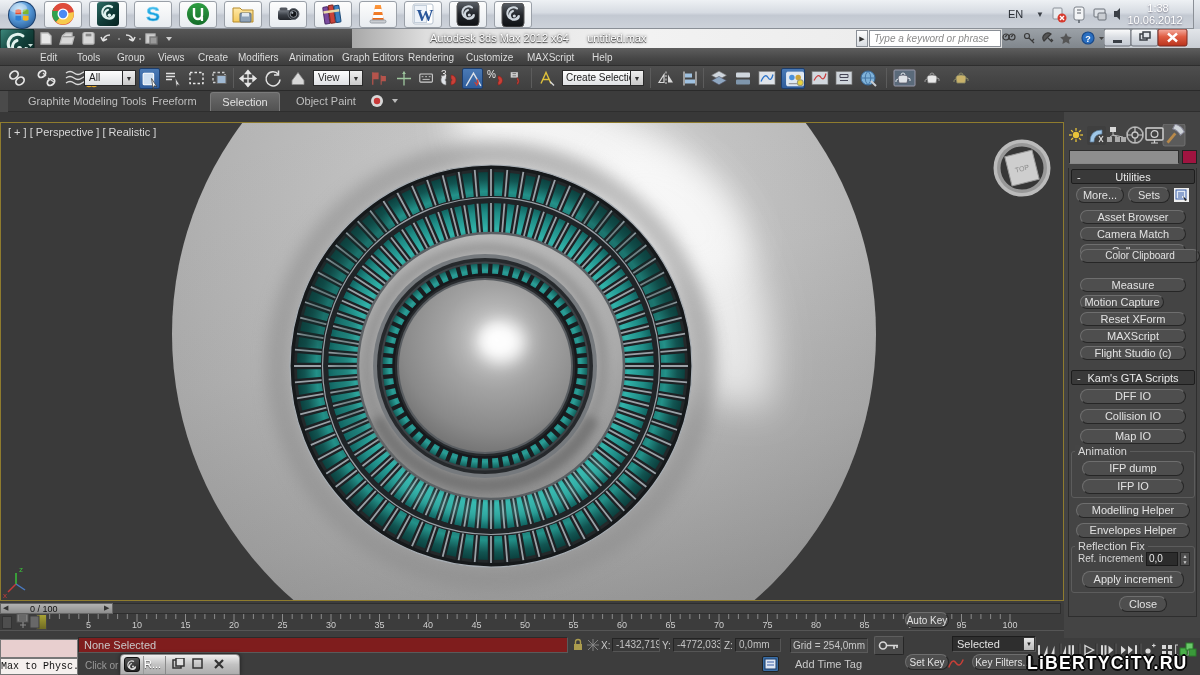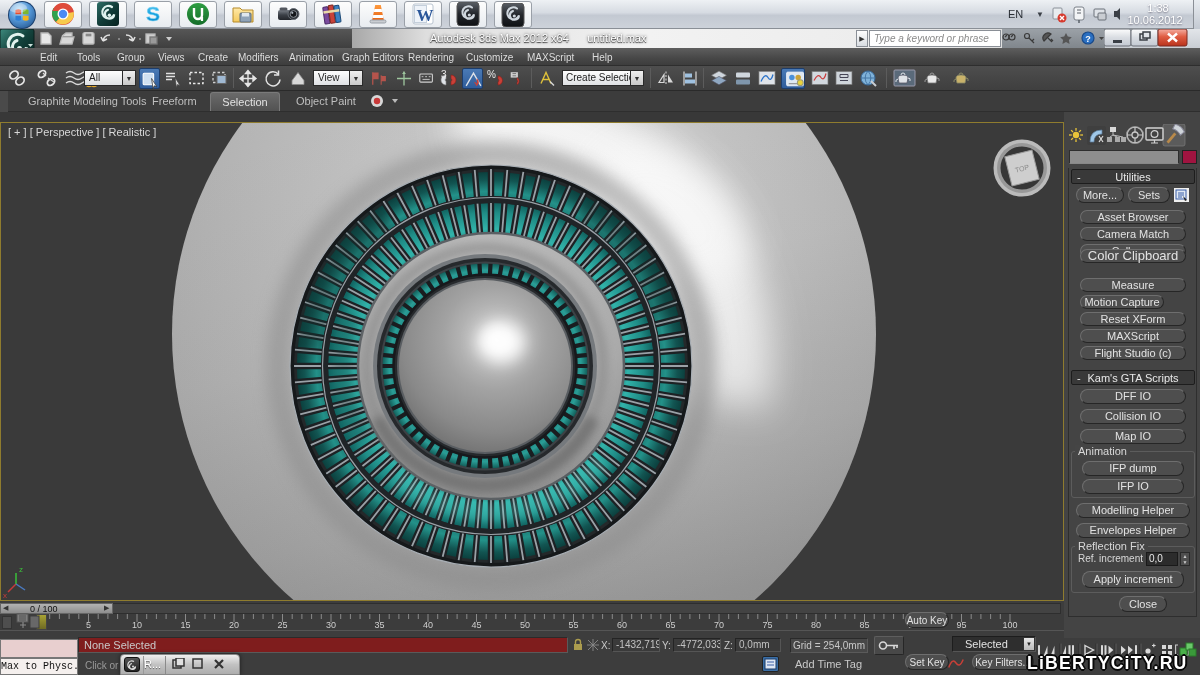--- a/index.html
+++ b/index.html
@@ -567,21 +567,21 @@
 <div class="btn" style="left:1076px;top:187px;width:48px;height:16px;font-size:11px;line-height:14px">More...</div>
 <div class="btn" style="left:1128px;top:187px;width:42px;height:16px;font-size:11px;line-height:14px">Sets</div>
 <div class="a" style="left:1173px;top:187px;width:17px;height:16px;background:#f0f0f0;border:1px solid #444"><svg width="15" height="14" viewBox="0 0 15 14">
       <rect x="2" y="2" width="10" height="9" fill="#dfe8f4" stroke="#3a5fa8"></rect>
       <path d="M4 5 h6 M4 7 h6 M4 9 h4" stroke="#3a5fa8" stroke-width="1"></path>
       <path d="M9 8 l4 4 l-2 1 z" fill="#222"></path>
     </svg></div>
 <div class="btn" style="left:1080px;top:210px;width:106px;height:14px;font-size:11px;line-height:12px">Asset Browser</div>
 <div class="btn" style="left:1080px;top:227px;width:106px;height:14px;font-size:11px;line-height:12px">Camera Match</div>
 <div class="btn" style="left:1080px;top:244px;width:106px;height:14px;font-size:11px;line-height:12px">Collapse</div>
-<div class="btn" style="left:1080px;top:249px;width:106px;height:14px;font-size:13px;line-height:12px">Color Clipboard</div>
+<div class="btn" style="left:1080px;top:249px;width:120px;height:14px;font-size:10px;line-height:12px">Color Clipboard</div>
 <div class="btn" style="left:1080px;top:278px;width:106px;height:14px;font-size:11px;line-height:12px">Measure</div>
 <div class="btn" style="left:1080px;top:295px;width:84px;height:14px;font-size:11px;line-height:12px">Motion Capture</div>
 <div class="btn" style="left:1080px;top:312px;width:106px;height:14px;font-size:11px;line-height:12px">Reset XForm</div>
 <div class="btn" style="left:1080px;top:329px;width:106px;height:14px;font-size:11px;line-height:12px">MAXScript</div>
 <div class="btn" style="left:1080px;top:346px;width:106px;height:14px;font-size:11px;line-height:12px">Flight Studio (c)</div>
 <div class="roll" style="left:1071px;top:370px;width:124px;height:15px;line-height:14px">Kam's GTA Scripts<span style="position:absolute;left:5px;top:0">-</span></div>
 <div class="btn" style="left:1080px;top:389px;width:106px;height:15px;font-size:11px;line-height:13px">DFF IO</div>
 <div class="btn" style="left:1080px;top:409px;width:106px;height:15px;font-size:11px;line-height:13px">Collision IO</div>
 <div class="btn" style="left:1080px;top:429px;width:106px;height:15px;font-size:11px;line-height:13px">Map IO</div>
 <div class="grp" style="left:1071px;top:451px;width:124px;height:47px"></div>
@@ -751,21 +751,21 @@
 <div class="a" style="left:673px;top:638px;width:48px;height:14px;background:#3a3a3a;border:1px solid;border-color:#242424 #555 #555 #242424;color:#c2c2c2;font-size:10px;padding:0 3px;overflow:hidden;white-space:nowrap">-4772,033</div>
 <div class="a" style="left:724px;top:640px;color:#c9c9c9;font-size:10px">Z:</div>
 <div class="a" style="left:735px;top:638px;width:46px;height:14px;background:#3a3a3a;border:1px solid;border-color:#242424 #555 #555 #242424;color:#c2c2c2;font-size:10px;padding:0 3px;overflow:hidden;white-space:nowrap">0,0mm</div>
 <div class="a" style="left:790px;top:638px;width:78px;height:15px;background:#474747;border:1px solid;border-color:#2a2a2a #5a5a5a #5a5a5a #2a2a2a;color:#c9c9c9;font-size:10px;text-align:center;line-height:14px">Grid = 254,0mm</div>
 <div class="a" style="left:874px;top:636px;width:30px;height:19px;background:#484848;border:1px solid;border-color:#5e5e5e #262626 #262626 #5e5e5e;border-radius:2px"><svg width="28" height="17" viewBox="0 0 28 17">
       <circle cx="8" cy="8.5" r="3.5" fill="none" stroke="#d8d8d8" stroke-width="1.6"></circle>
       <path d="M11.5 8.5 H23 M19 8.5 V12 M22 8.5 V11" stroke="#d8d8d8" stroke-width="1.6" fill="none"></path>
     </svg></div>
 <div class="btn" style="left:905px;top:612px;width:44px;height:16px;line-height:15px;font-size:10px">Auto Key</div>
 <div class="btn" style="left:905px;top:654px;width:44px;height:16px;line-height:15px;font-size:10px">Set Key</div>
-<div class="a" style="left:952px;top:636px;width:84px;height:16px;background:#2e2e2e;border:1px solid;border-color:#1d1d1d #555 #555 #1d1d1d;color:#e2e2e2;font-size:11px;padding:1px 12px">Selected</div>
+<div class="a" style="left:952px;top:636px;width:84px;height:16px;background:#2e2e2e;border:1px solid;border-color:#1d1d1d #555 #555 #1d1d1d;color:#e2e2e2;font-size:11px;padding:1px 4px">Selected</div>
 <div class="a" style="left:1023px;top:637px;width:12px;height:14px;background:linear-gradient(#e8e8e8,#bbb);border:1px solid #333;color:#222;font-size:6px;text-align:center;line-height:13px">▼</div>
 <svg class="a" style="left:947px;top:655px" width="18" height="16" viewBox="0 0 20 16">
     <path d="M2 13 Q6 2 10 8 Q14 14 18 4" stroke="#c94038" stroke-width="1.6" fill="none"></path>
   </svg>
 <div class="btn" style="left:972px;top:654px;width:62px;height:16px;line-height:15px;font-size:10px">Key Filters...</div>
 <svg class="a" style="left:1035px;top:640px" width="165" height="19" viewBox="0 0 165 19">
     <g fill="#d8d8d8">
       <rect x="3" y="5.2" width="2" height="9.6"></rect>
       <path d="M12.5 5.7 l0 8.6 l-4.9 4.3 Z"></path>
       <path d="M19.5 5.7 l0 8.6 l-4.9 4.3 Z"></path>

